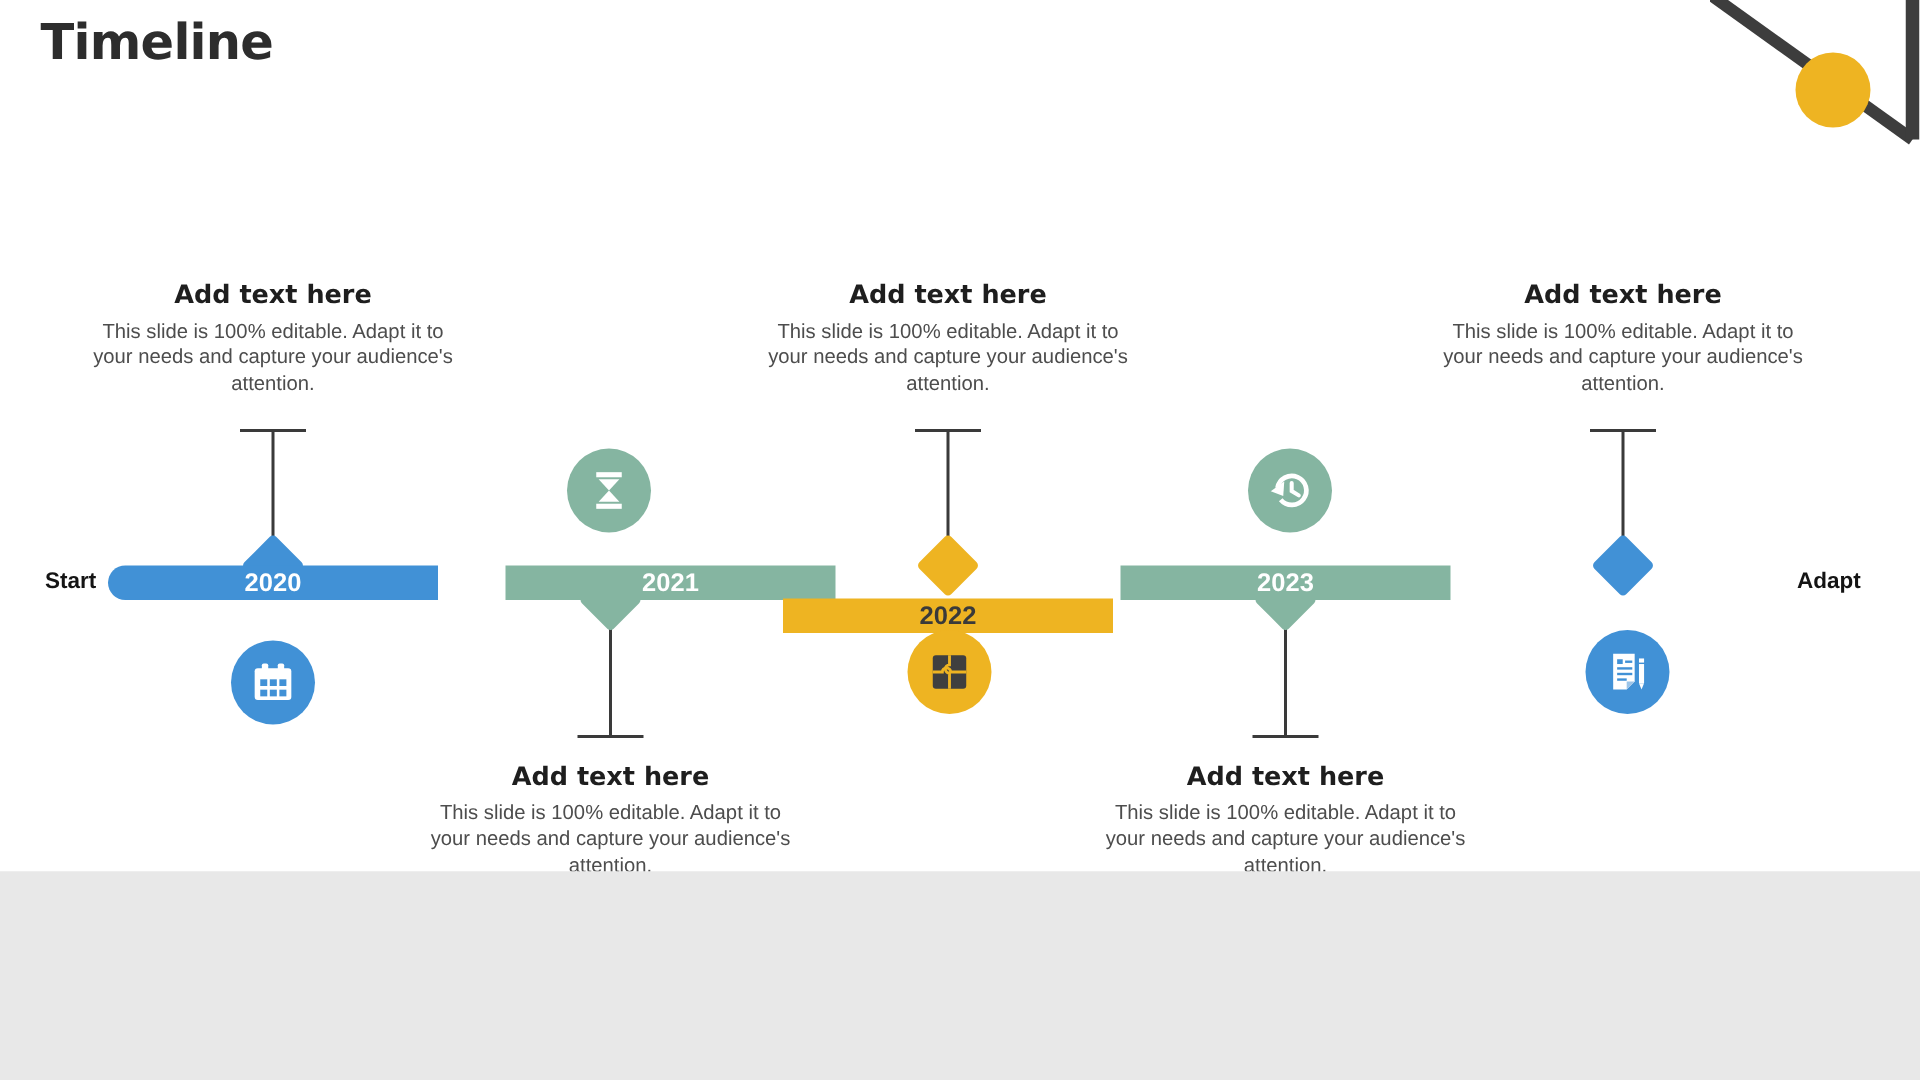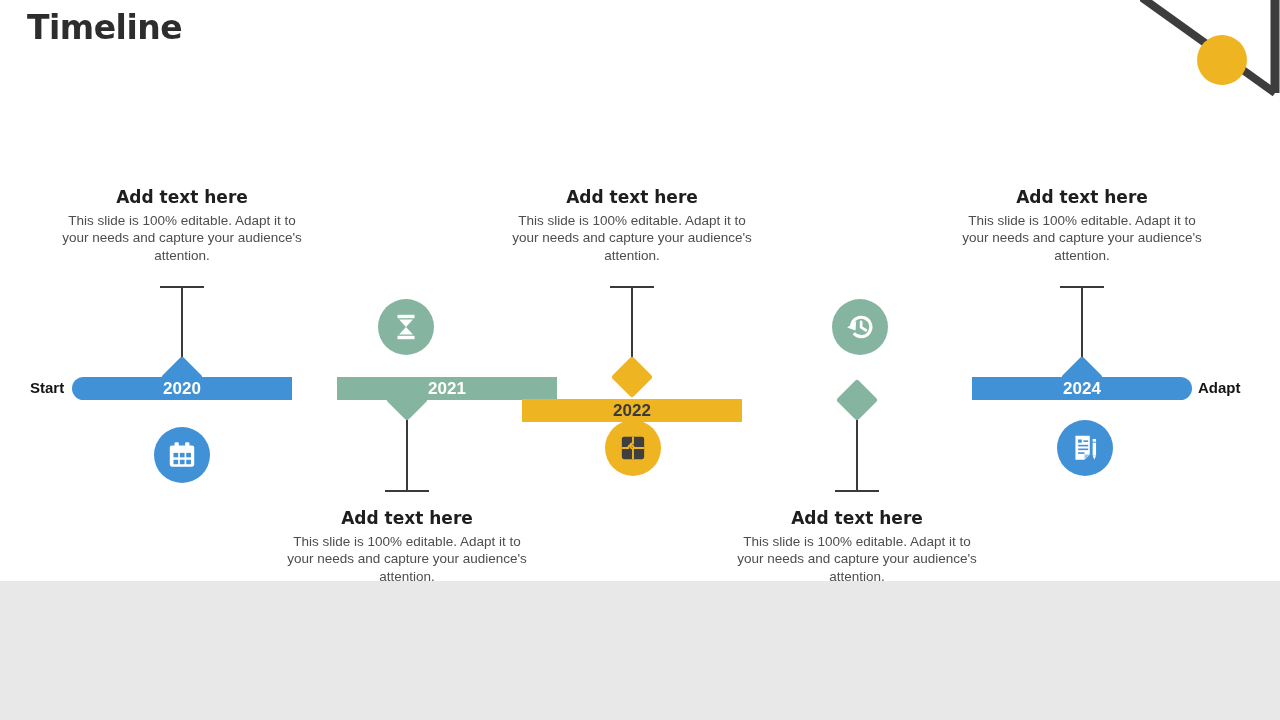--- a/index.html
+++ b/index.html
@@ -59,21 +59,21 @@
 
   <div class="diamond blue" style="left:167px;top:362px;"></div>
   <div class="diamond green" style="left:392px;top:385px;"></div>
   <div class="diamond yellow" style="left:617px;top:362px;"></div>
   <div class="diamond green" style="left:842px;top:385px;"></div>
   <div class="diamond blue" style="left:1067px;top:362px;"></div>
 
   <div class="seg blue cap-left" style="left:72px;">2020</div>
   <div class="seg green" style="left:297px;margin-left:40px;">2021</div>
   <div class="seg yellow" style="left:522px;margin-top:22px;">2022</div>
-  <div class="seg blue cap-right" style="left:972px;">2024</div>
+  <div class="seg green" style="left:747px;">2023</div>
 
   <div class="hcap" style="left:160px;top:286px;"></div>
   <div class="vline" style="left:181px;top:286px;height:72px;"></div>
   <div class="hcap" style="left:610px;top:286px;"></div>
   <div class="vline" style="left:631px;top:286px;height:72px;"></div>
   <div class="hcap" style="left:1060px;top:286px;"></div>
   <div class="vline" style="left:1081px;top:286px;height:72px;"></div>
 
   <div class="vline" style="left:406px;top:419px;height:71px;"></div>
   <div class="hcap" style="left:385px;top:490px;"></div>

